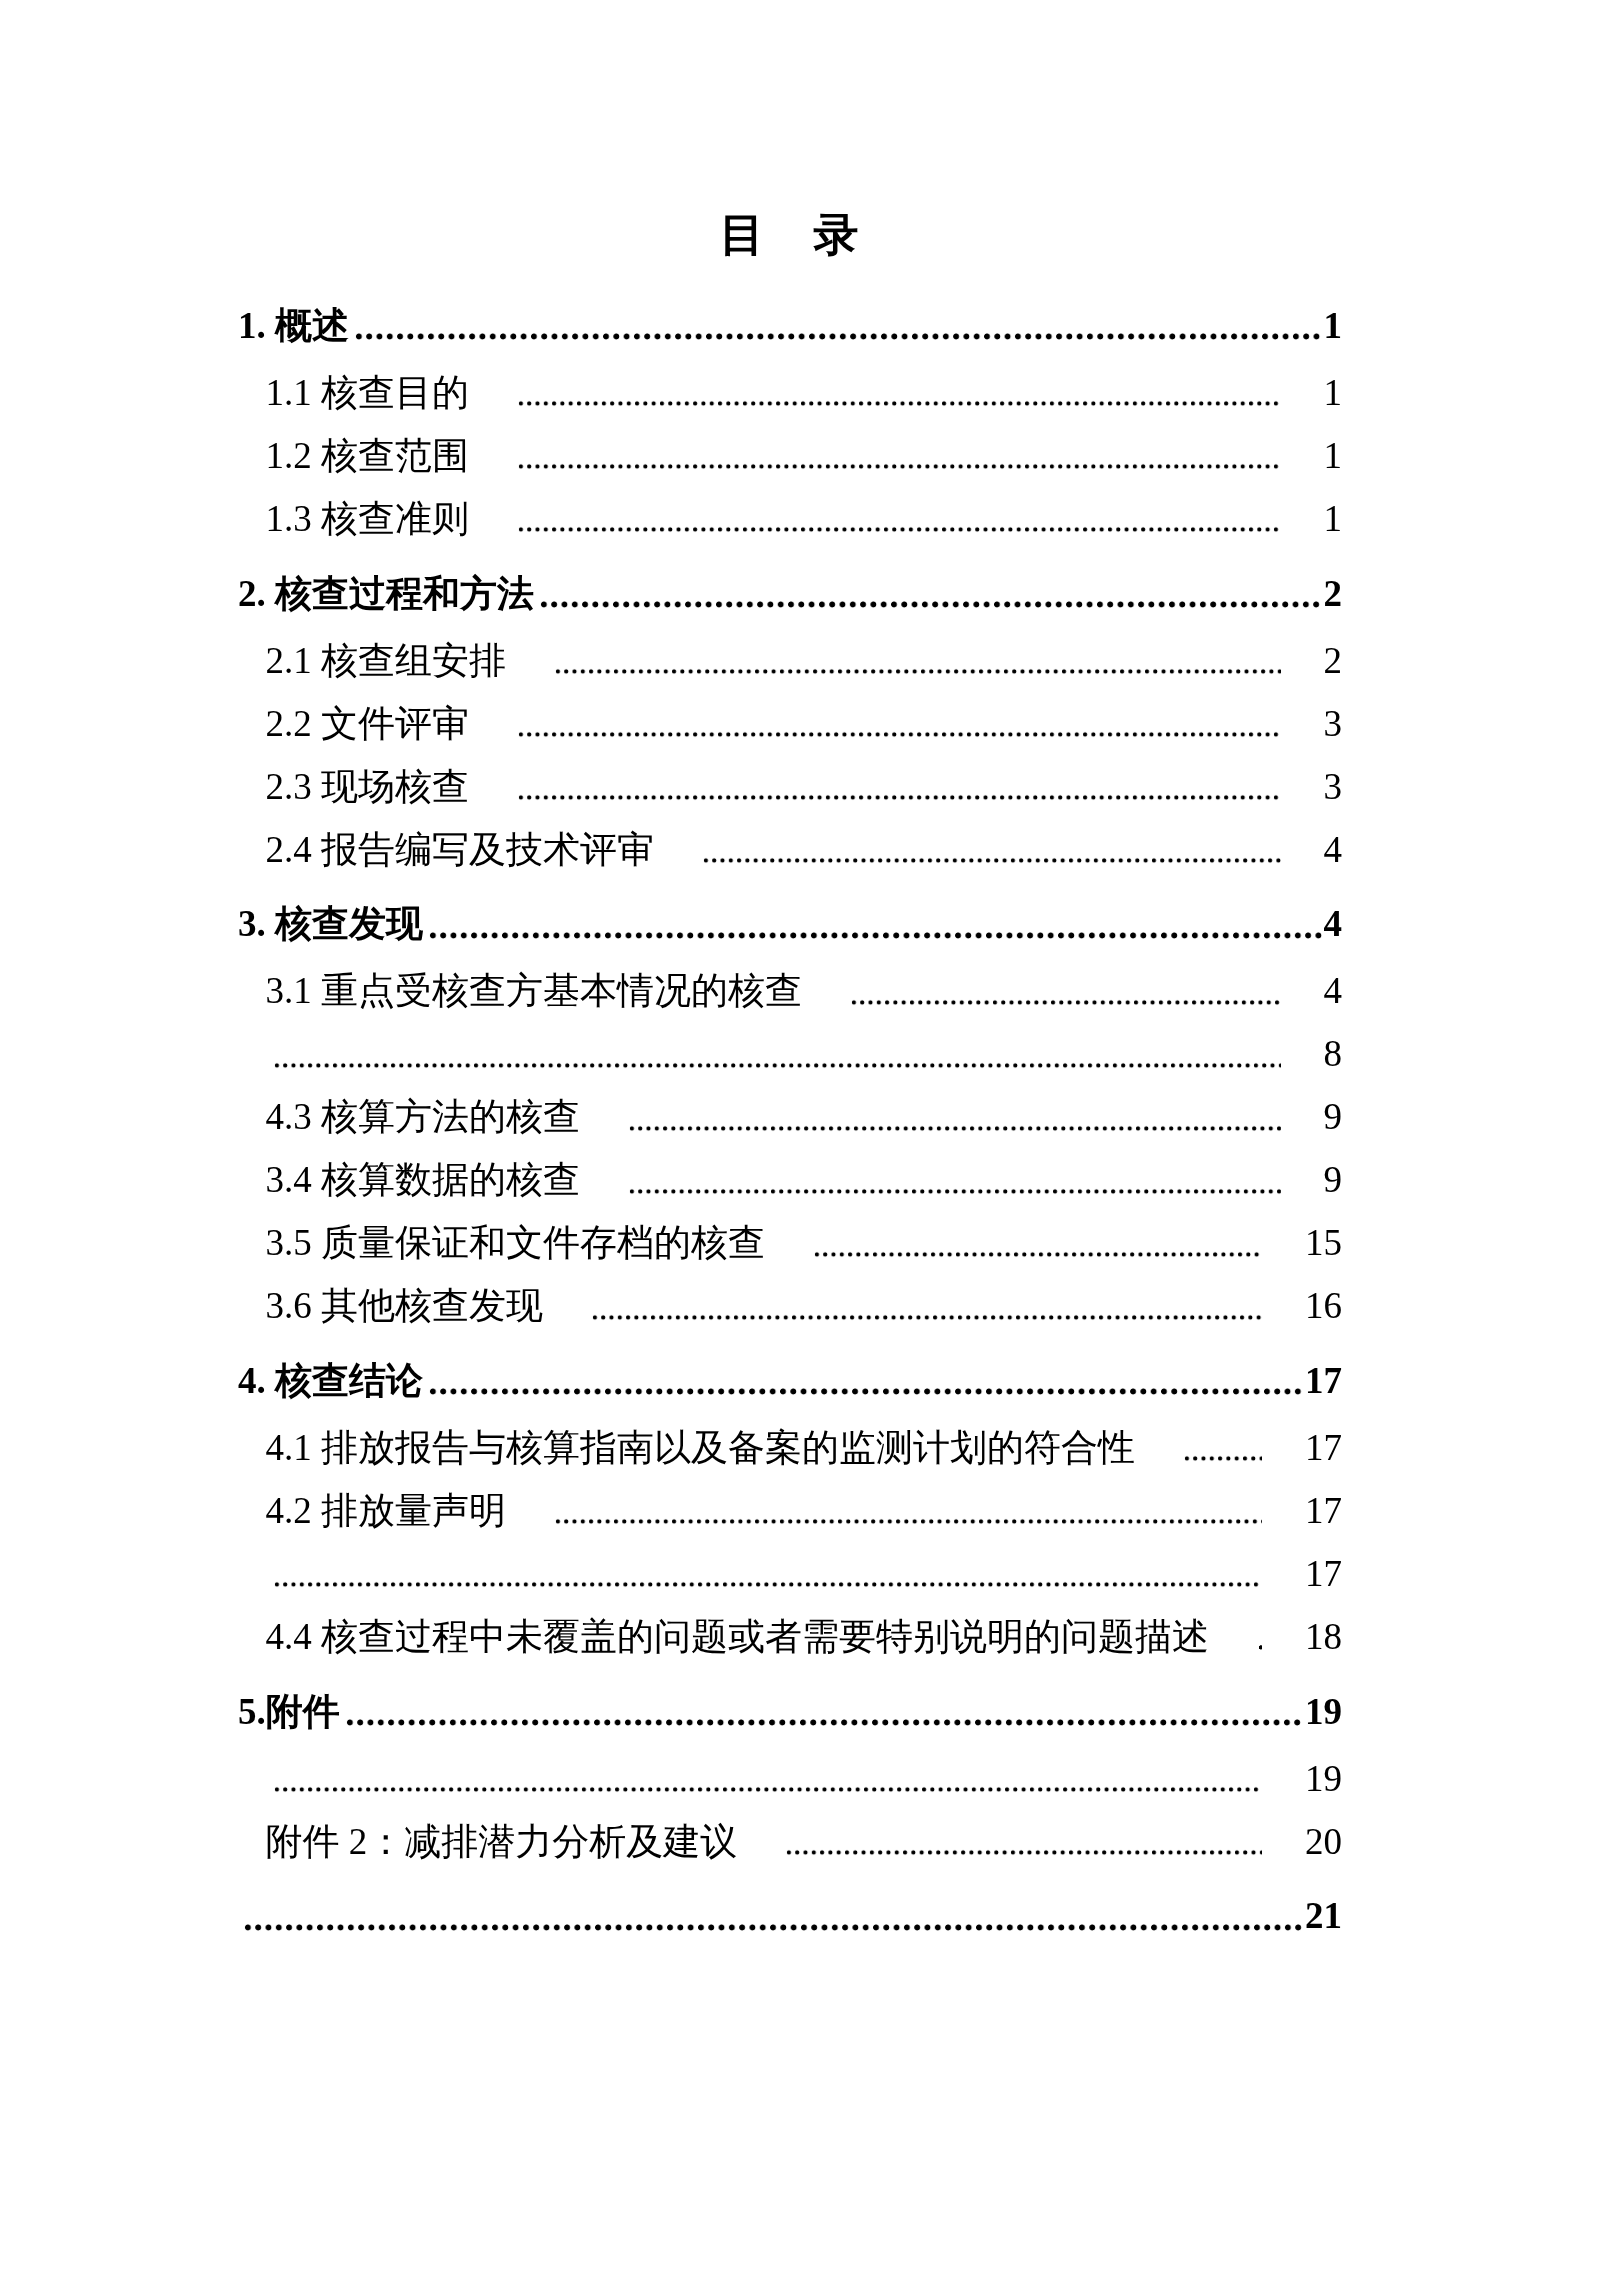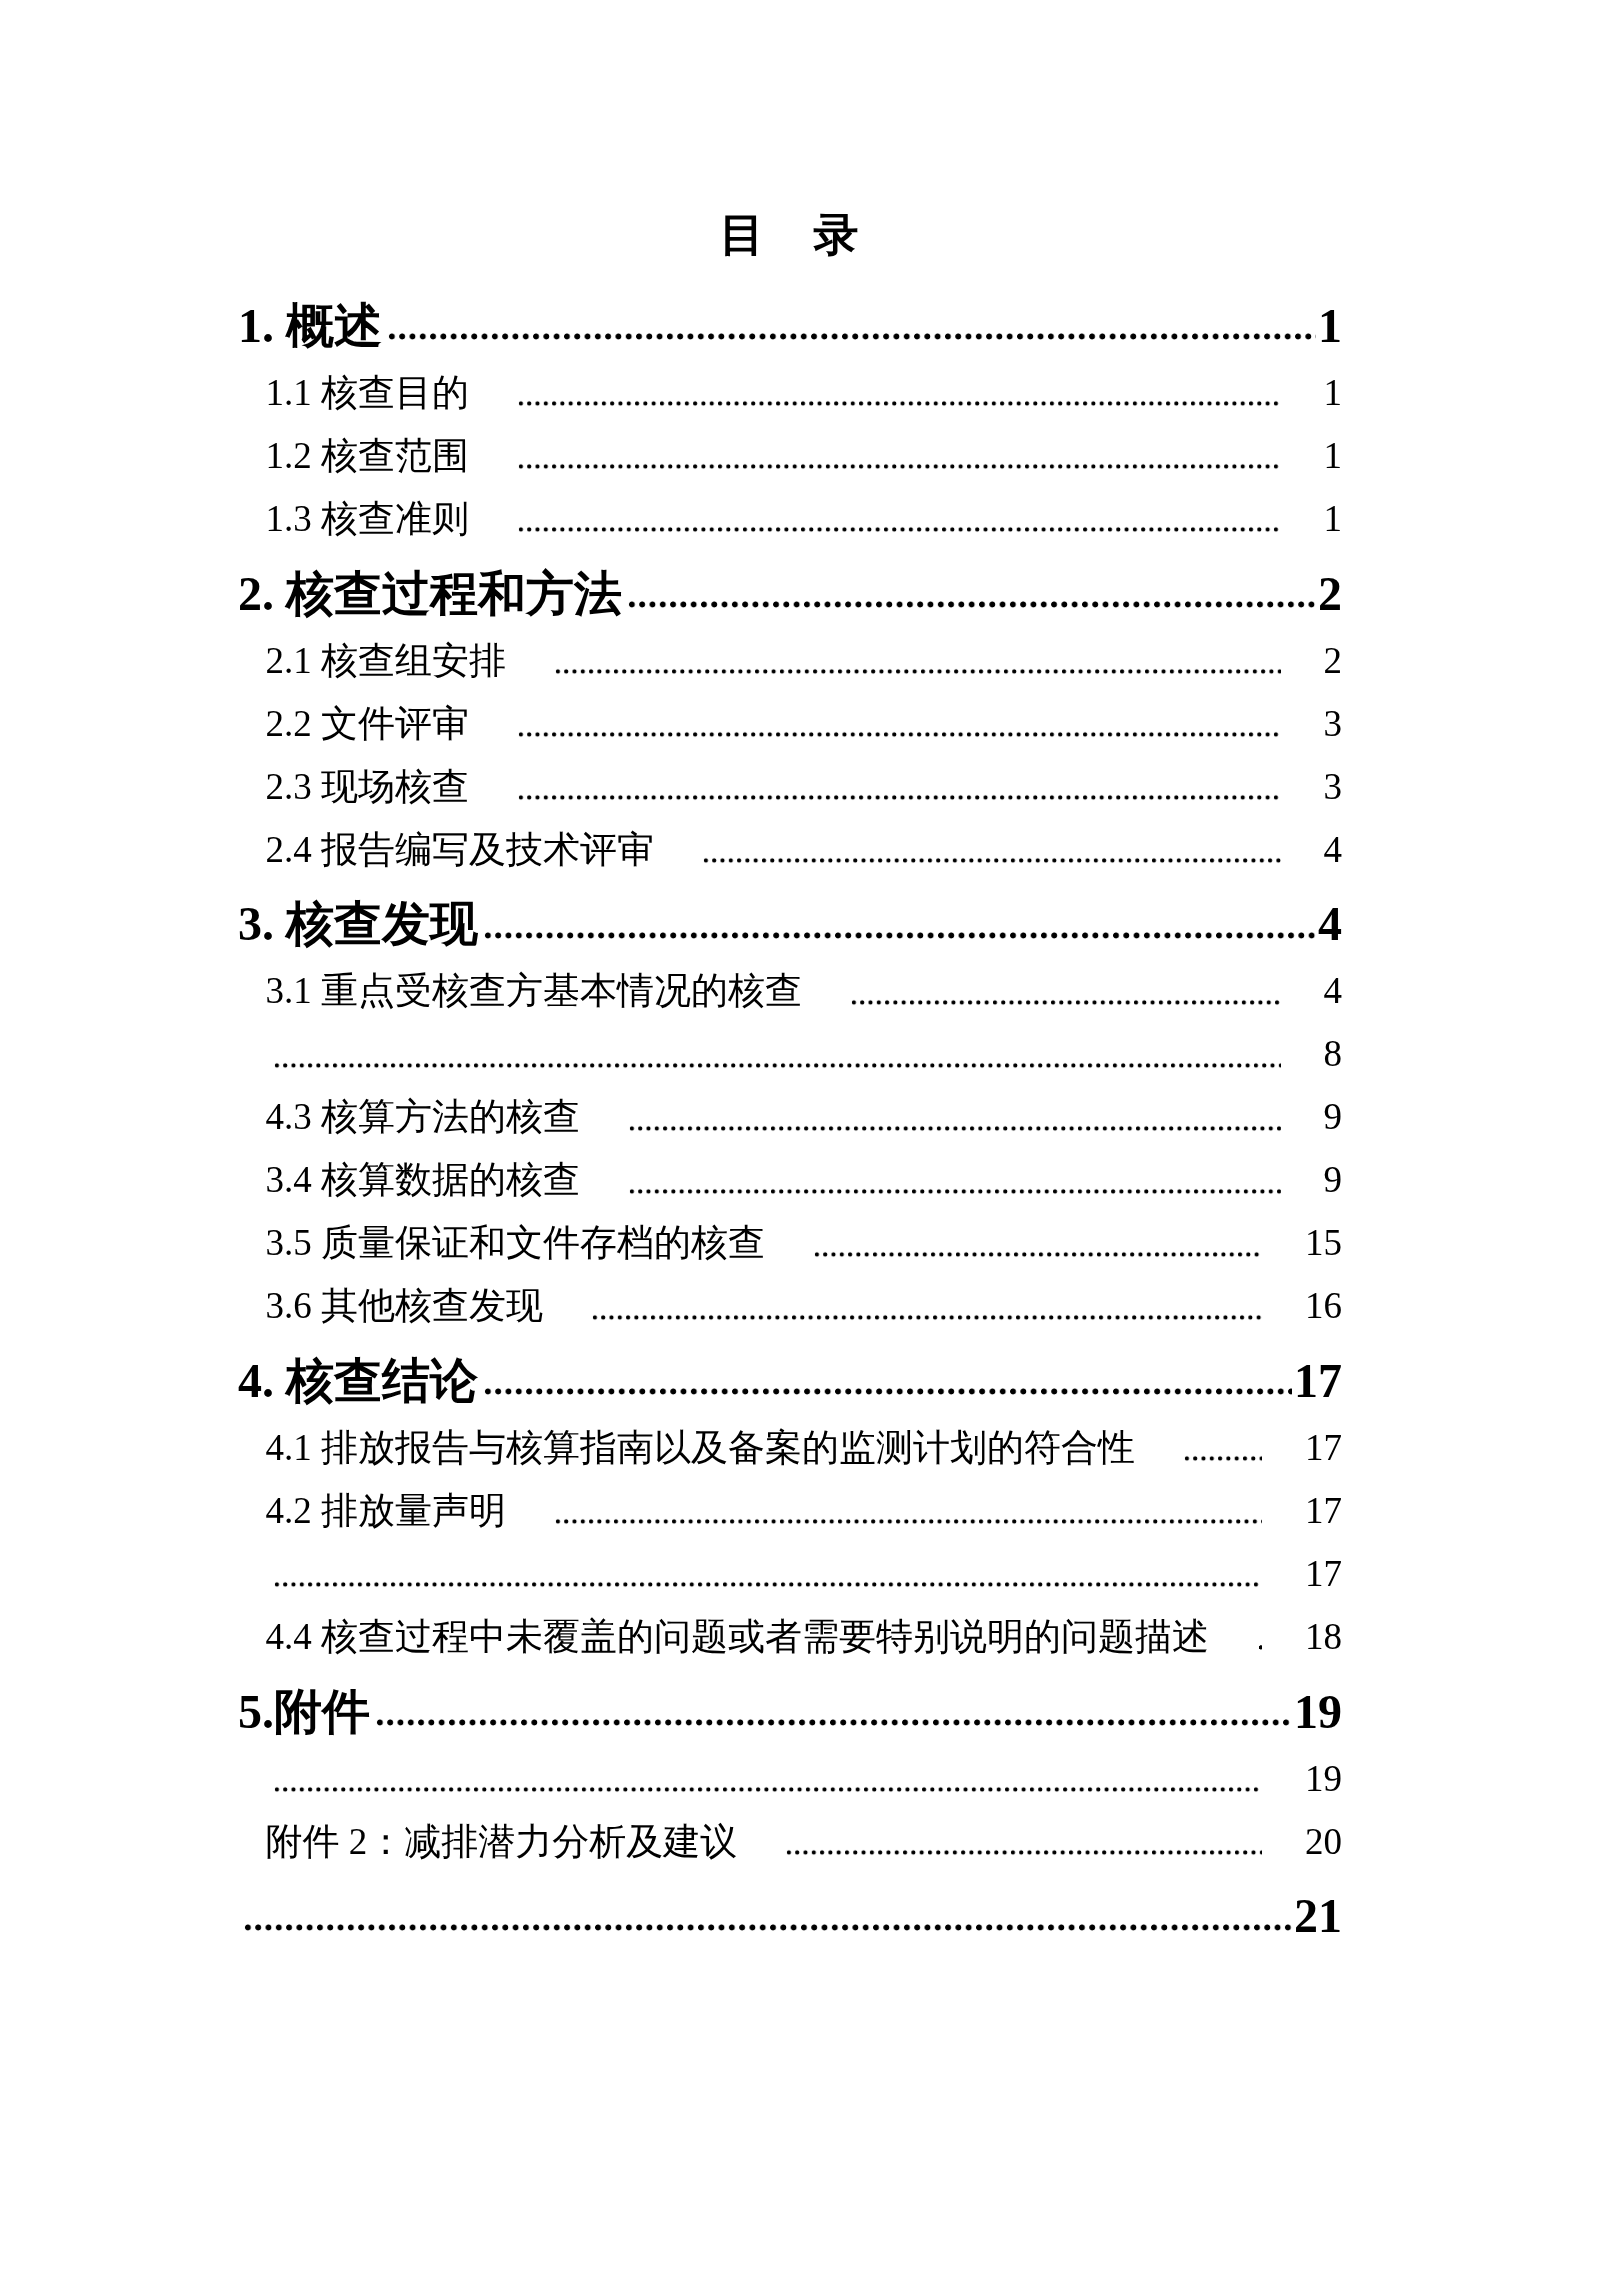--- a/index.html
+++ b/index.html
@@ -30,21 +30,21 @@
   }
   .toc-list {
     display: block;
   }
   .toc-row {
     display: flex;
     align-items: baseline;
     white-space: nowrap;
   }
   .toc-row.level-1 {
-    font-size: 48px;
+    font-size: 37px;
     line-height: 63px;
     font-weight: 700;
     margin-top: 11.8px;
     margin-bottom: 3.9px;
   }
   .toc-row.level-2 {
     font-size: 37px;
     line-height: 63px;
     font-weight: 400;
     padding-left: 27.4px;

